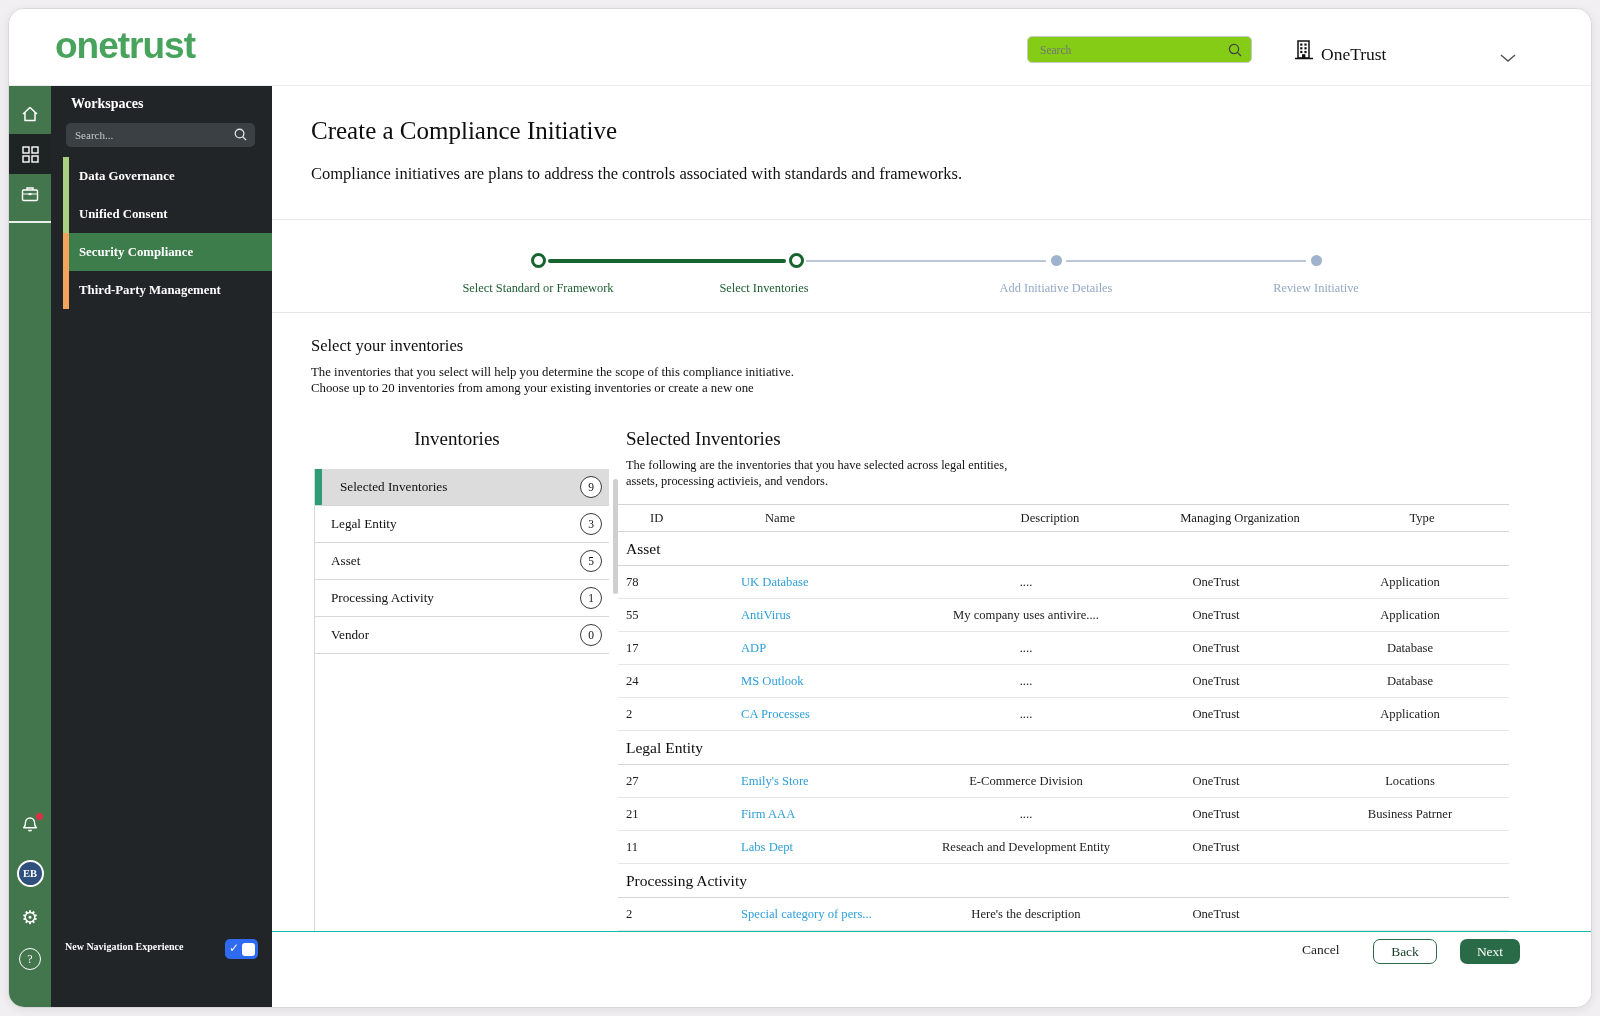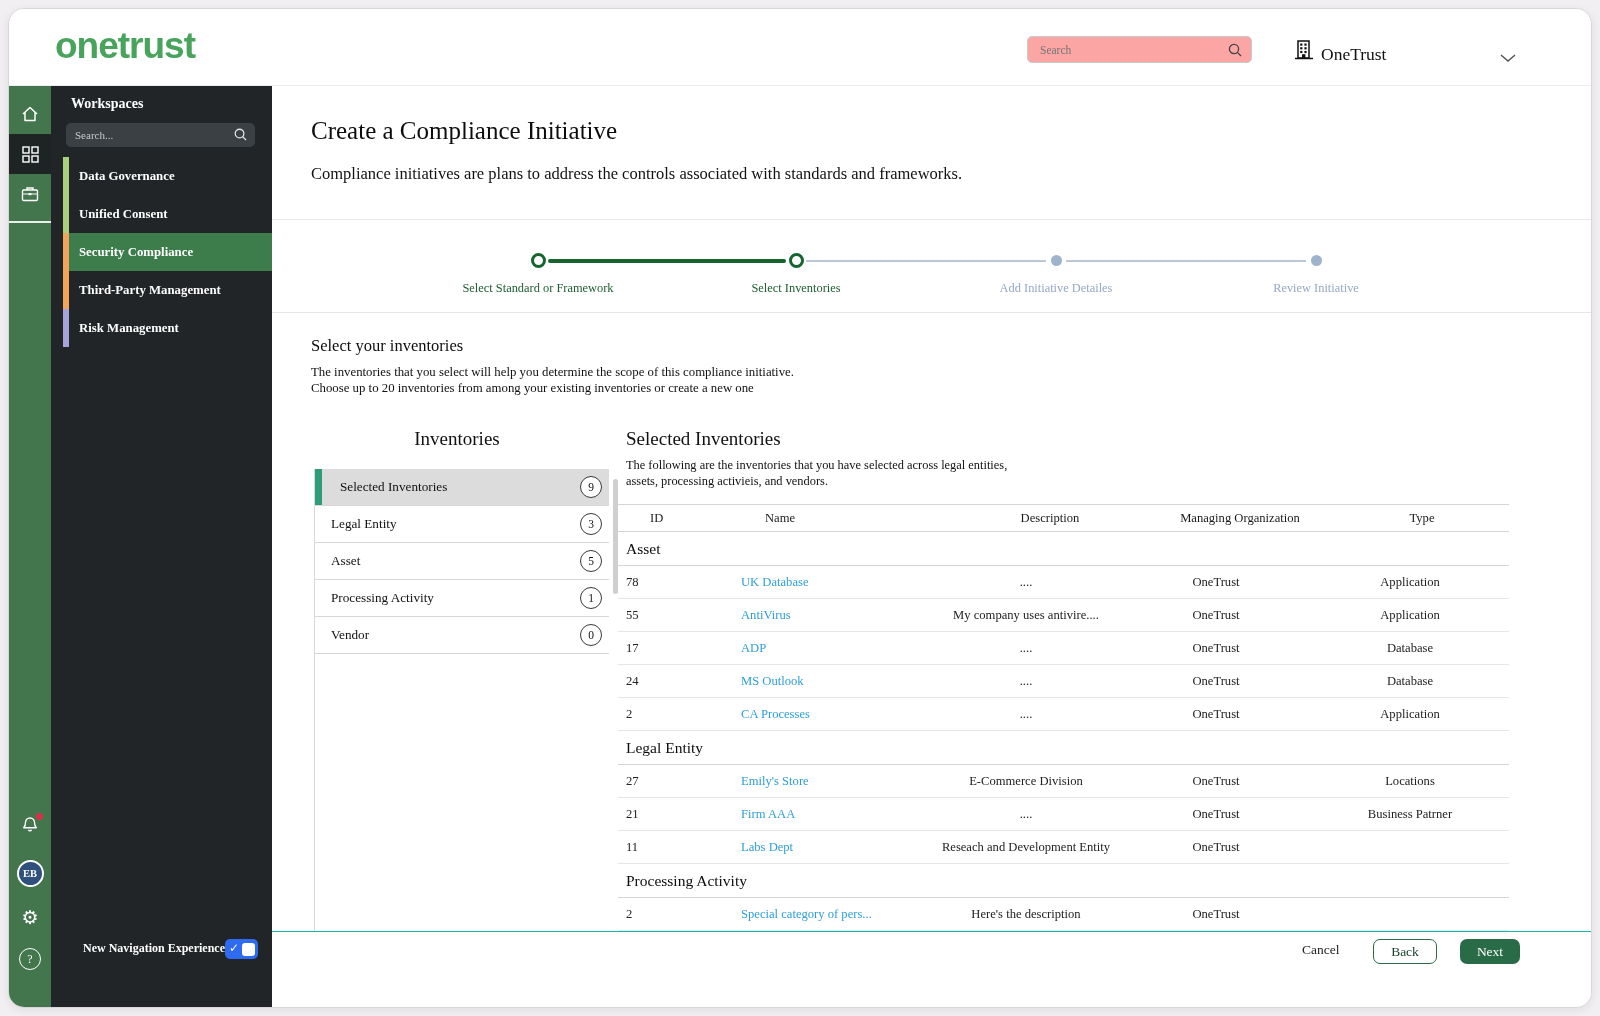--- a/index.html
+++ b/index.html
@@ -7,21 +7,21 @@
               font-family:"Liberation Serif","DejaVu Serif",serif; color:#111; }
   .window { position:absolute; inset:8px; background:#fff; border:1px solid #d8d6d8;
             border-radius:16px; box-shadow:0 2px 10px rgba(0,0,0,.08); overflow:hidden; }
 
   
   .header { position:absolute; left:0; top:0; right:0; height:77px; background:#fff;
             border-bottom:1px solid #ededed; z-index:5; }
   .logo { position:absolute; left:46px; top:16px; font-family:"Liberation Sans",sans-serif;
           font-weight:700; font-size:37px; letter-spacing:-1px; color:#48a35c; }
   .hsearch { position:absolute; left:1018px; top:27px; width:225px; height:27px;
-             border:1px solid #c9c9c9; border-radius:5px; background:#fca5a5; }
+             border:1px solid #c9c9c9; border-radius:5px; background:#84cc16; }
   .hsearch input { position:absolute; left:12px; top:0; width:180px; height:25px; border:none;
              outline:none; font-family:"Liberation Serif",serif; font-size:11.5px; color:#333; background:transparent; }
   .hsearch .mag { position:absolute; right:8px; top:5px; }
   .org-icon { position:absolute; left:1284px; top:30px; }
   .org-name { position:absolute; left:1312px; top:35px; font-size:17.5px; color:#111; }
   .chev { position:absolute; left:1490px; top:40px; }
 
   
   .rail { position:absolute; left:0; top:77px; bottom:0; width:42px; background:#44764e; z-index:6; }
   .rail-btn { position:absolute; left:0; width:42px; height:40px; display:flex; align-items:center; justify-content:center; }
@@ -43,21 +43,21 @@
              border:none; outline:none; color:#e6e6e6; font-family:"Liberation Serif",serif; font-size:11px; }
   .ssearch input::placeholder { color:#c6cacd; }
   .ssearch .mag { position:absolute; right:7px; top:4px; }
   .ws-list { position:absolute; left:0; top:71px; width:221px; }
   .ws-item { position:relative; height:38px; width:221px; }
   .ws-item .ws-bg { position:absolute; left:18px; right:0; top:0; bottom:0; }
   .ws-item.active .ws-bg { background:#3d7c4b; }
   .ws-strip { position:absolute; left:12px; top:0; bottom:0; width:6px; }
   .ws-label { position:absolute; left:28px; top:0; bottom:0; display:flex; align-items:center;
               color:#fff; font-size:12.8px; font-weight:700; }
-  .newnav-label { position:absolute; left:32px; top:855px; width:150px; color:#fff; font-size:12px; font-weight:700; }
+  .newnav-label { position:absolute; left:14px; top:855px; width:150px; color:#fff; font-size:10px; font-weight:700; }
   .toggle { position:absolute; left:174px; top:853px; width:33px; height:20px; background:#2e6bf0;
             border-radius:5px; }
   .toggle .knob { position:absolute; right:3px; top:3.5px; width:13px; height:13px; background:#fff; border-radius:3px; }
   .toggle .tick { position:absolute; left:4px; top:2px; color:#fff; font-size:12px; font-weight:700;
             font-family:"DejaVu Sans",sans-serif; }
 
   
   .page-title { position:absolute; left:302px; top:108px; font-size:25px; color:#0d0d0d; }
   .page-sub   { position:absolute; left:302px; top:155px; font-size:16.5px; color:#111; }
   .divider { position:absolute; left:263px; right:0; height:1px; background:#e7e7e9; }
@@ -227,45 +227,40 @@
         <div class="ws-item active">
           <div class="ws-bg"></div>
           <div class="ws-strip" style="background: rgb(242, 163, 92);"></div>
           <div class="ws-label">Security Compliance</div>
         </div>
         <div class="ws-item">
           <div class="ws-bg"></div>
           <div class="ws-strip" style="background: rgb(242, 163, 92);"></div>
           <div class="ws-label">Third-Party Management</div>
         </div>
-        <div class="ws-item">
-          <div class="ws-bg"></div>
-          <div class="ws-strip" style="background: rgb(165, 163, 218);"></div>
-          <div class="ws-label">Risk Management</div>
-        </div>
       </div>
     <div class="newnav-label">New Navigation Experience</div>
     <div class="toggle">
       <span class="tick">✓</span>
       <span class="knob"></span>
     </div>
   </div>
 
   <div class="page-title">Create a Compliance Initiative</div>
   <div class="page-sub">Compliance initiatives are plans to address the controls associated with standards and frameworks.</div>
   <div class="divider" style="top:210px"></div>
 
   <div id="stepper">
       <div class="conn conn-green" style="left: 539px; width: 238px;"></div>
       <div class="conn conn-gray" style="left: 797px; width: 240px;"></div>
       <div class="conn conn-gray" style="left: 1057px; width: 240px;"></div>
       <div class="step-ring" style="left: 521.5px;"></div>
       <div class="step-label done" style="left: 529px;">Select Standard or Framework</div>
       <div class="step-ring" style="left: 779.5px;"></div>
-      <div class="step-label done" style="left: 787px;">Select Inventories</div>
+      <div class="step-label done" style="left: 755px;">Select Inventories</div>
       <div class="step-dot" style="left: 1041.5px;"></div>
       <div class="step-label up" style="left: 1047px;">Add Initiative Detailes</div>
       <div class="step-dot" style="left: 1301.5px;"></div>
       <div class="step-label up" style="left: 1307px;">Review Initiative</div>
     </div>
   <div class="divider" style="top:303px"></div>
 
   <div class="sec-title">Select your inventories</div>
   <div class="sec-line1">The inventories that you select will help you determine the scope of this compliance initiative.</div>
   <div class="sec-line2">Choose up to 20 inventories from among your existing inventories or create a new one</div>

